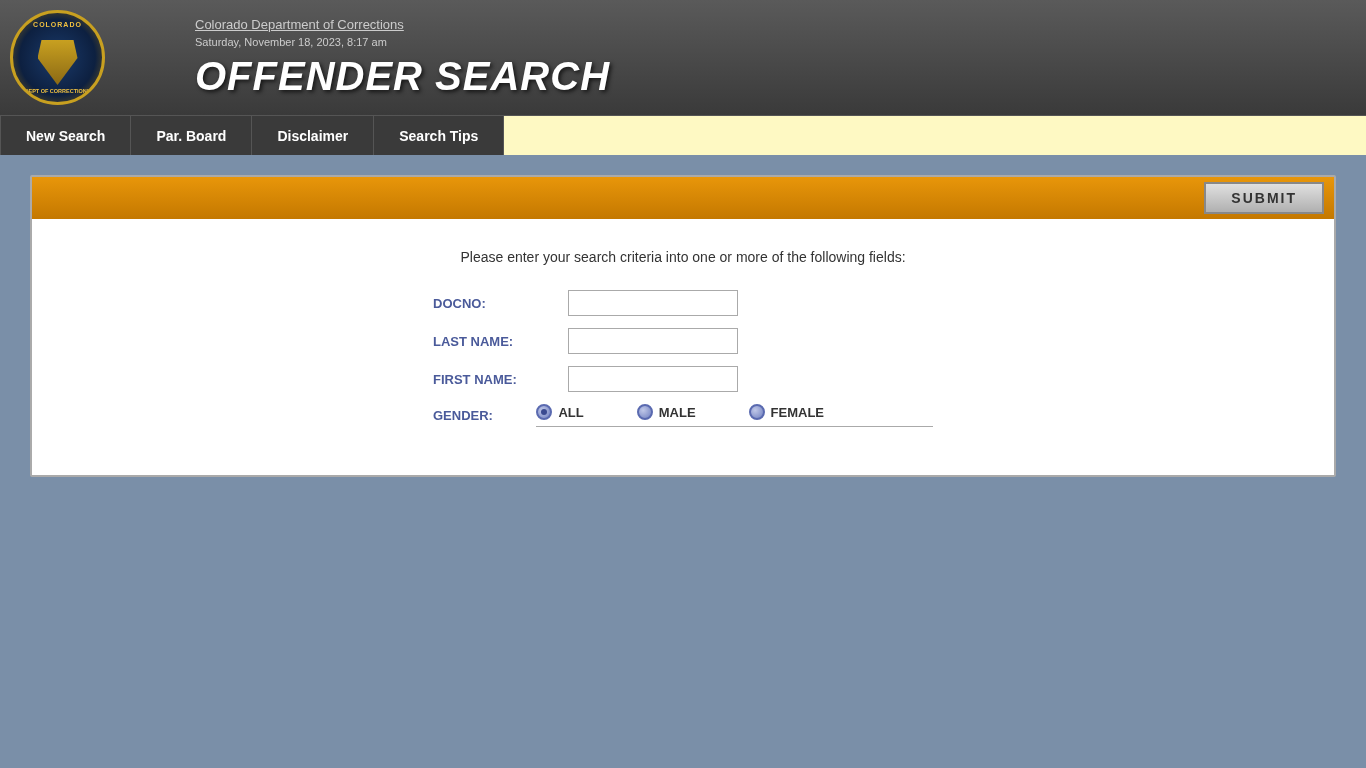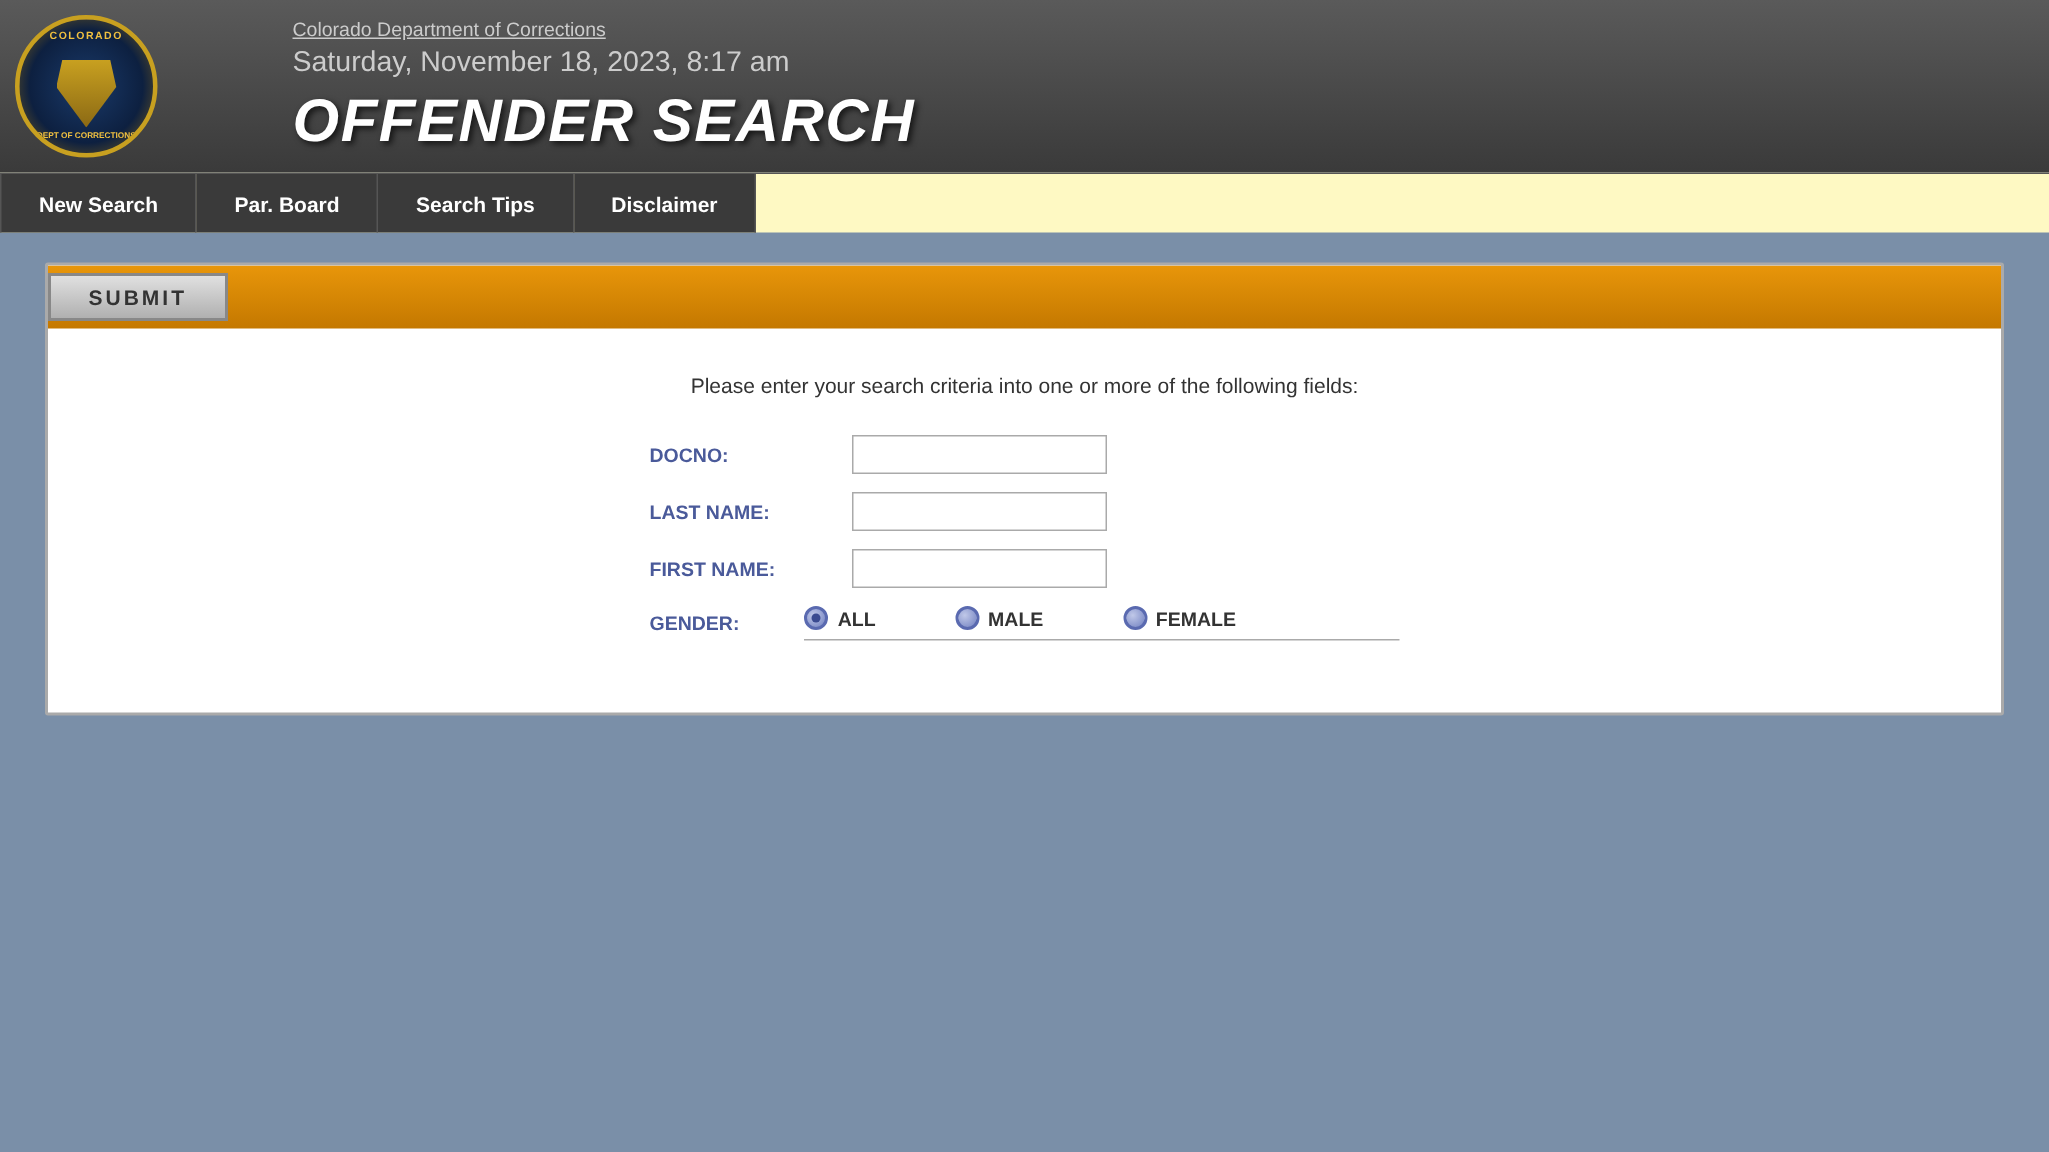--- a/index.html
+++ b/index.html
@@ -81,21 +81,21 @@
 
     #dept-name {
       color: #cccccc;
       font-size: 13px;
       margin-bottom: 4px;
       text-decoration: underline;
     }
 
     #datetime {
       color: #cccccc;
-      font-size: 19px;
+      font-size: 11px;
       margin-bottom: 6px;
     }
 
     #offender-search-title {
       color: #ffffff;
       font-size: 40px;
       font-weight: bold;
       font-style: italic;
       text-shadow: 2px 2px 4px rgba(0,0,0,0.7);
       letter-spacing: 1px;
@@ -137,21 +137,21 @@
       border: 2px solid #aaaaaa;
       border-radius: 2px;
       overflow: hidden;
     }
 
     #search-header {
       background: linear-gradient(to bottom, #e8960a, #c47800);
       height: 42px;
       display: flex;
       align-items: center;
-      justify-content: flex-start;
+      justify-content: flex-end;
       padding-right: 10px;
     }
 
     #submit-btn {
       background: linear-gradient(to bottom, #e0e0e0, #b0b0b0);
       border: 2px solid #888;
       color: #333333;
       font-size: 14px;
       font-weight: bold;
       padding: 6px 25px;
@@ -273,22 +273,22 @@
   <div id="header-text">
     <div id="dept-name">Colorado Department of Corrections</div>
     <div id="datetime">Saturday, November 18, 2023, 8:17 am</div>
     <div id="offender-search-title">OFFENDER SEARCH</div>
   </div>
 </div>
 
 <div id="navbar">
 <a class="nav-item">New Search</a>
     <a class="nav-item">Par. Board</a>
+    <a class="nav-item">Disclaimer</a>
     <a class="nav-item">Search Tips</a>
-    <a class="nav-item">Disclaimer</a>
   </div>
 
 <div id="main-content">
   <div id="search-box">
     <div id="search-header">
       <button id="submit-btn">SUBMIT</button>
     </div>
     <div id="search-body">
       <div id="search-instructions">Please enter your search criteria into one or more of the following fields:</div>
       <div id="form-area">

